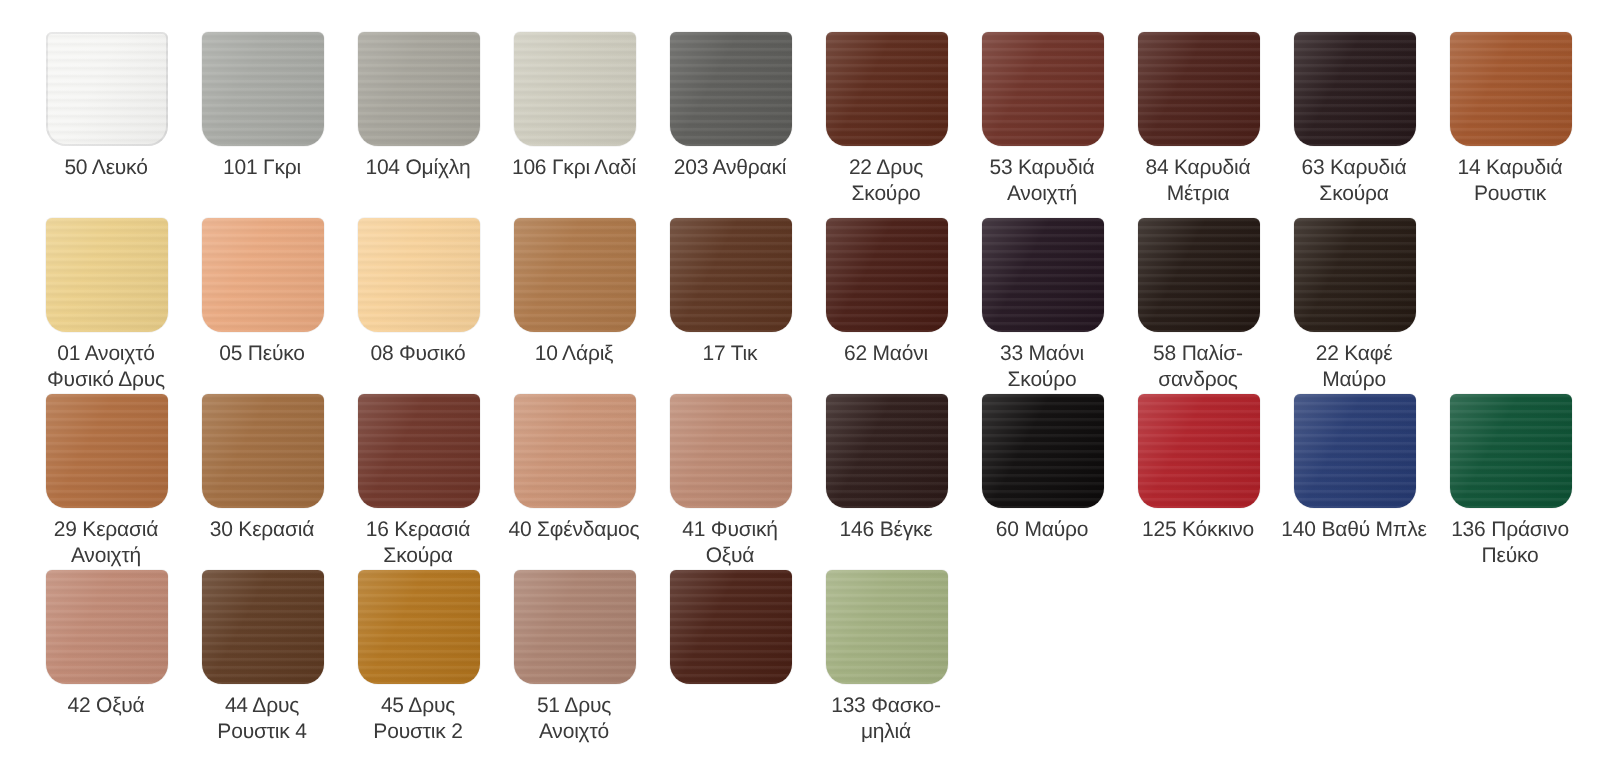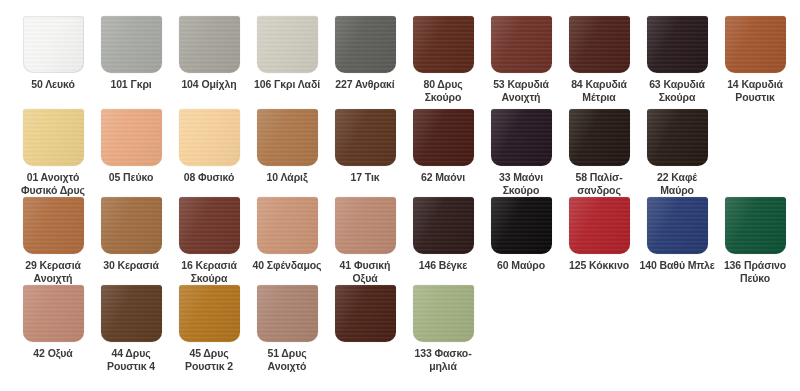--- a/index.html
+++ b/index.html
@@ -32,21 +32,20 @@
   .row-2 { margin-top: 5px; }
   .row-3 { margin-top: 0px; }
   .row-4 { margin-top: 0px; }
 
   .cell {
     width: 78px;
     flex: 0 0 78px;
     display: flex;
     flex-direction: column;
     align-items: center;
-    font-weight: bold;
   }
   .swatch {
     width: 61px;
     height: 57px;
     border-radius: 3px 3px 10px 10px;
     position: relative;
     overflow: hidden;
     box-shadow: 0 0 0 0.4px rgba(0,0,0,0.06);
   }
   .swatch.light-edge {
@@ -113,28 +112,28 @@
           <div class="grain"></div>
           <div class="sheen"></div>
         </div>
         <div class="label">106 Γκρι Λαδί</div>
       </div>
       <div class="cell">
         <div class="swatch" title="145 Ανθρακί" style="background: rgb(92, 92, 89);">
           <div class="grain"></div>
           <div class="sheen"></div>
         </div>
-        <div class="label">227 Ανθρακί</div>
+        <div class="label">203 Ανθρακί</div>
       </div>
       <div class="cell">
         <div class="swatch" title="52 Δρυς Σκούρο" style="background: rgb(91, 40, 25);">
           <div class="grain"></div>
           <div class="sheen"></div>
         </div>
-        <div class="label">80 Δρυς
+        <div class="label">22 Δρυς
 Σκούρο</div>
       </div>
       <div class="cell">
         <div class="swatch" title="53 Καρυδιά Ανοιχτή" style="background: rgb(109, 48, 38);">
           <div class="grain"></div>
           <div class="sheen"></div>
         </div>
         <div class="label">53 Καρυδιά
 Ανοιχτή</div>
       </div>

